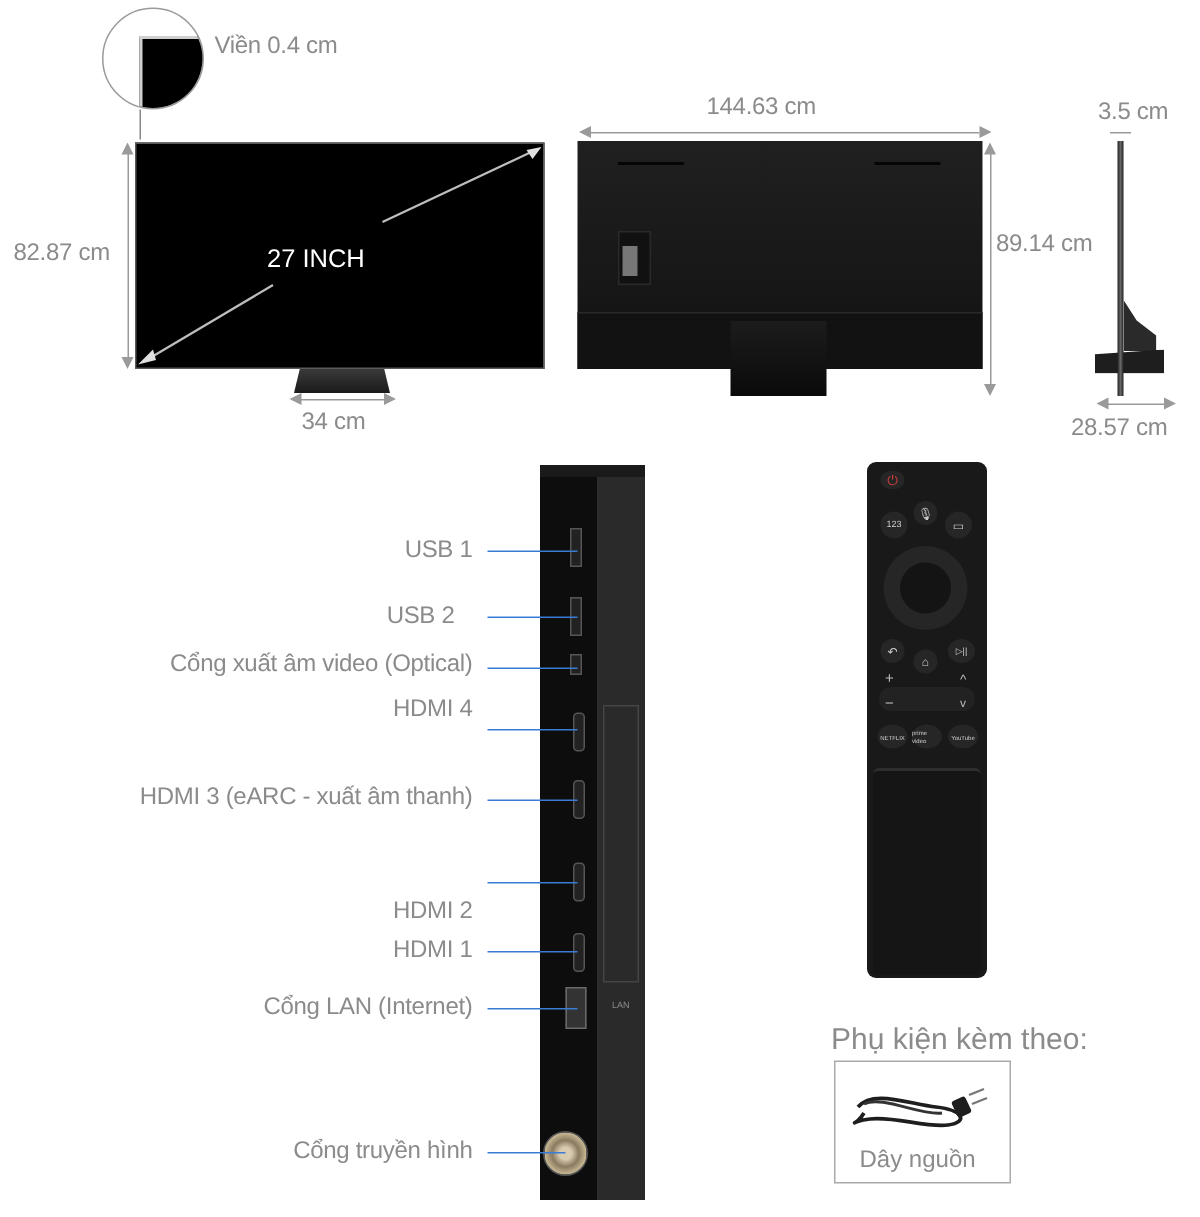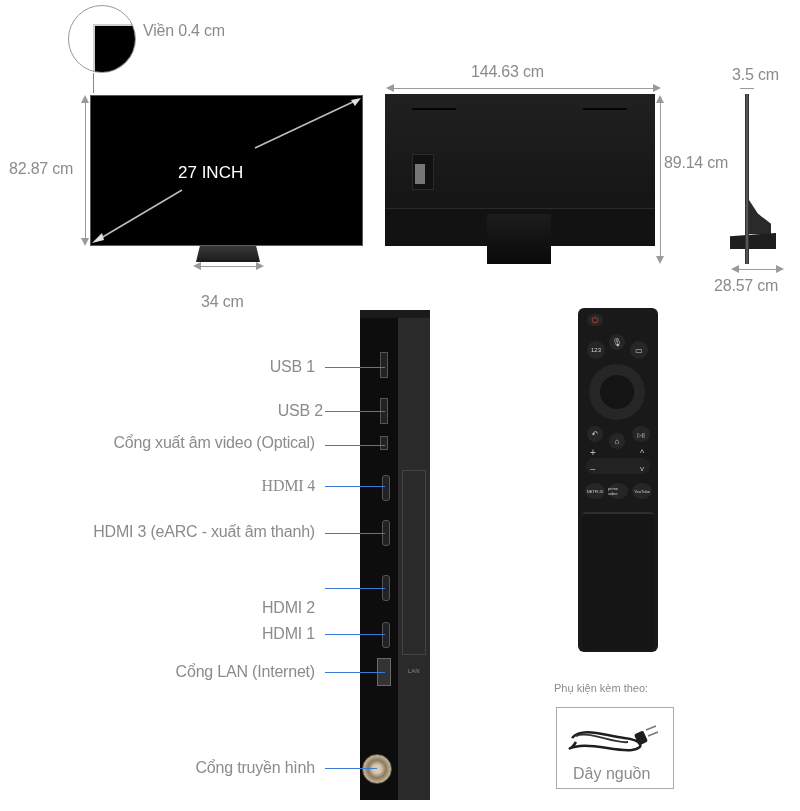--- a/index.html
+++ b/index.html
@@ -59,21 +59,21 @@
   
   .remote { left: 578px; top: 308px; width: 80px; height: 344px; background: #191919; border-radius: 6px; }
   .remote-lower { left: 582px; top: 512px; width: 72px; height: 138px; background: #151515; border-radius: 4px; border-top: 2px solid #2e2e2e; }
   .rbtn { position: absolute; border-radius: 50%; background: #262626; display: flex; align-items: center; justify-content: center; color: #cfcfcf; font-size: 8px; }
   .dpad { left: 589px; top: 364px; width: 56px; height: 56px; border-radius: 50%; background: #262626; }
   .dpad-center { left: 600px; top: 375px; width: 34px; height: 34px; border-radius: 50%; background: #141414; }
   .rocker { position: absolute; left: 586px; top: 458px; width: 64px; height: 16px; border-radius: 8px; background: #222; }
   .power-btn { color: #d2403a; font-size: 9px; }
 
   
-  .acc-title { left: 554px; top: 682px; font-size: 11px; color: #8b8b8b; }
+  .acc-title { left: 554px; top: 682px; font-size: 20px; color: #8b8b8b; }
   .acc-box { left: 556px; top: 707px; width: 118px; height: 82px; border: 1px solid #aaa; }
   .acc-label { left: 573px; top: 765px; font-size: 16px; color: #8b8b8b; }
 </style>
 </head>
 <body>
 
 <div class="abs bezel-circle">
   <div class="bezel-corner"></div>
 </div>
 <div class="abs bezel-stem"></div>
@@ -90,21 +90,21 @@
 <div class="abs tv-front-stand"></div>
 
 <div class="vline" style="left:85px;top:102px;height:137px;"></div>
 <div class="arr-up" style="left:81px;top:95px;"></div>
 <div class="arr-down" style="left:81px;top:238px;"></div>
 <div class="lbl" style="left:9px;top:160px;">82.87 cm</div>
 
 <div class="hline" style="left:200px;top:266px;width:56px;"></div>
 <div class="arr-left" style="left:193px;top:262px;"></div>
 <div class="arr-right" style="left:256px;top:262px;"></div>
-<div class="lbl" style="left:201px;top:273px;margin-top:20px;">34 cm</div>
+<div class="lbl" style="left:201px;top:273px;">34 cm</div>
 
 <div class="lbl" style="left:471px;top:63px;">144.63 cm</div>
 <div class="hline" style="left:393px;top:88px;width:260px;"></div>
 <div class="arr-left" style="left:386px;top:84px;"></div>
 <div class="arr-right" style="left:653px;top:84px;"></div>
 
 <div class="abs tv-back"></div>
 <div class="back-slot" style="left:412px;top:108px;width:44px;"></div>
 <div class="back-slot" style="left:583px;top:108px;width:44px;"></div>
 <div class="abs back-panel"></div>
@@ -147,23 +147,23 @@
 <div class="leader" style="left:325px;top:411px;width:60px;"></div>
 <div class="leader" style="left:325px;top:445px;width:60px;"></div>
 <div class="leader" style="left:325px;top:486px;width:60px;"></div>
 <div class="leader" style="left:325px;top:533px;width:60px;"></div>
 <div class="leader" style="left:325px;top:588px;width:60px;"></div>
 <div class="leader" style="left:325px;top:634px;width:60px;"></div>
 <div class="leader" style="left:325px;top:672px;width:60px;"></div>
 <div class="leader" style="left:325px;top:768px;width:52px;"></div>
 
 <div class="lbl lbl-r" style="right:485px;top:358px;">USB 1</div>
-<div class="lbl lbl-r" style="right:477px;top:402px;">USB 2</div>
+<div class="lbl lbl-r" style="right:497px;top:402px;">USB 2</div>
 <div class="lbl lbl-r" style="right:485px;top:434px;">Cổng xuất âm video (Optical)</div>
-<div class="lbl lbl-r" style="right:485px;top:477px;font-family:Liberation Serif, serif;">HDMI 4</div>
+<div class="lbl lbl-r" style="right:485px;top:464px;">HDMI 4</div>
 <div class="lbl lbl-r" style="right:485px;top:523px;">HDMI 3 (eARC - xuất âm thanh)</div>
 <div class="lbl lbl-r" style="right:485px;top:599px;">HDMI 2</div>
 <div class="lbl lbl-r" style="right:485px;top:625px;">HDMI 1</div>
 <div class="lbl lbl-r" style="right:485px;top:663px;">Cổng LAN (Internet)</div>
 <div class="lbl lbl-r" style="right:485px;top:759px;">Cổng truyền hình</div>
 
 <div class="abs remote"></div>
 <div class="rbtn power-btn" style="left:587px;top:314px;width:16px;height:12px;border-radius:6px;">⏻</div>
 <div class="rbtn" style="left:587px;top:341px;width:18px;height:18px;font-size:6px;">123</div>
 <div class="rbtn" style="left:609px;top:334px;width:16px;height:16px;font-size:8px;">🎙</div>

